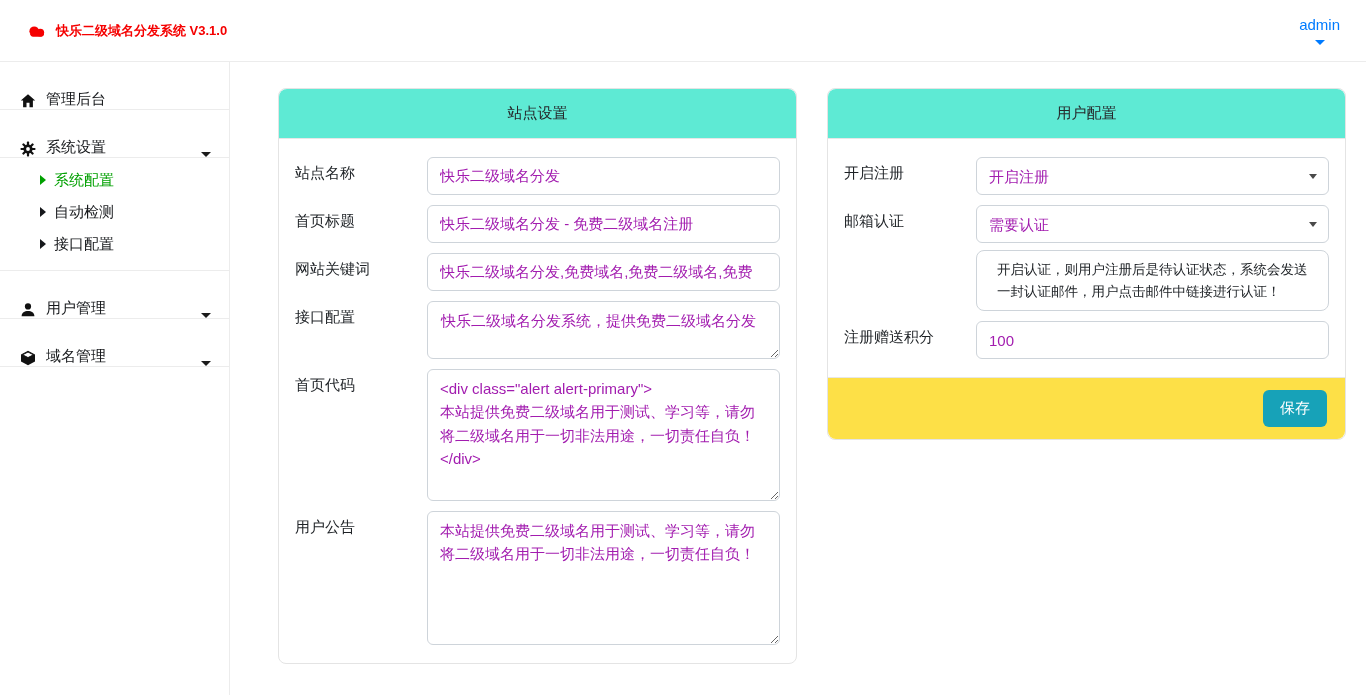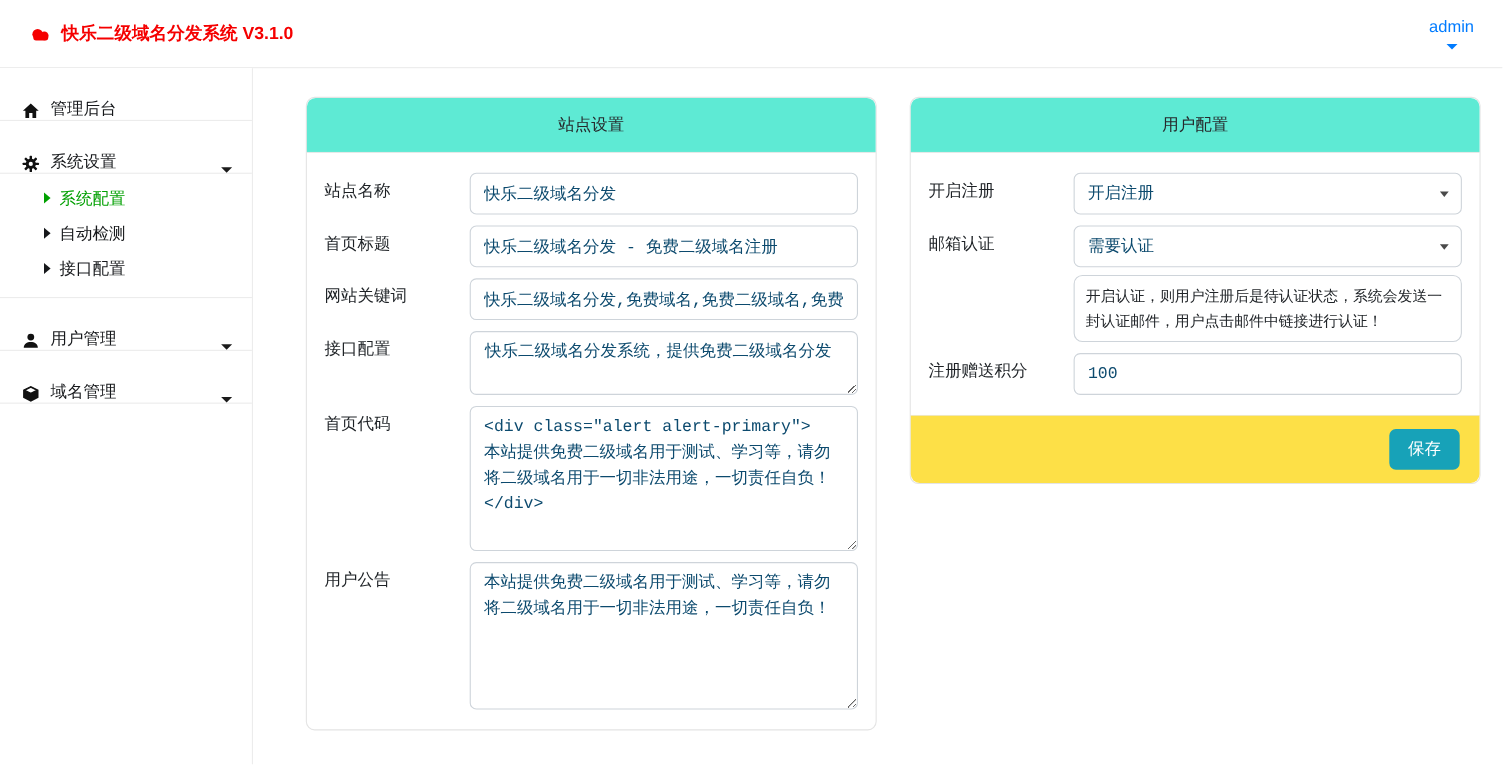--- a/index.html
+++ b/index.html
@@ -2,21 +2,21 @@
 <html><head>
 <meta charset="utf-8">
 <style>
   * { margin:0; padding:0; box-sizing:border-box; }
   html,body { width:1366px; height:695px; overflow:hidden; background:#fff;
     font-family:"Liberation Sans","DejaVu Sans",sans-serif; font-size:15px; color:#212529; }
 
   
   .navbar { height:62px; background:#fff; border-bottom:1px solid #ececec;
     display:flex; align-items:center; justify-content:space-between; padding:0 26px 0 26px; }
-  .brand { display:flex; align-items:center; gap:9px; color:#f50000; font-weight:bold; font-size:16px; cursor:pointer; }
+  .brand { display:flex; align-items:center; gap:9px; color:#f50000; font-weight:bold; font-size:13px; cursor:pointer; }
   .brand svg { display:block; }
   .nav-user { color:#007bff; font-size:15px; display:flex; align-items:center; gap:7px; cursor:pointer;flex-direction:column; }
   .caret-down { width:0; height:0; border-left:5px solid transparent; border-right:5px solid transparent; border-top:5px solid currentColor; display:inline-block; }
 
   
   .layout { display:flex; height:633px; }
   .sidebar { width:230px; flex:0 0 230px; background:#fff; border-right:1px solid #ececec; }
   .main { flex:1; padding:26px 18px 0 48px; display:flex; align-items:flex-start; gap:30px; }
 
   
@@ -37,34 +37,34 @@
   .card-body { padding:18px 16px 8px 16px; }
   .card-footer { background:#fde047; border-top:1px solid #e7e7e7; border-radius:0 0 8px 8px;
     padding:12px 18px; text-align:right; }
 
   .form-row { display:flex; margin-bottom:10px;justify-content:space-between; }
   .form-label { flex:0 0 132px; width:132px; padding-top:7px; font-size:15px; color:#1d2125; }
   .ctrl-col { flex:1; min-width:0; }
 
   .inp, .sel, .ta {
     width:100%; border:1px solid #ced4da; border-radius:6px; background:#fff;
-    color:#0c4a6e; font-size:15px; font-family:Liberation Mono, monospace; padding:6px 12px; outline:none;
+    color:#a21caf; font-size:15px; font-family:Liberation Sans, sans-serif; padding:6px 12px; outline:none;
   }
   .inp, .sel { height:38px; }
   .ta { line-height:1.55; padding:7px 12px; resize:both; display:block; }
   .ta.h-sm { height:58px;padding-left:13px; }
   .ta.h-lg { height:132px; }
   .ta.h-xl { height:134px; }
 
   .sel-wrap { position:relative; }
   .sel { appearance:none; -webkit-appearance:none; padding-right:28px; }
   .sel-caret { position:absolute; right:12px; top:17px; width:0; height:0; pointer-events:none;
     border-left:4px solid transparent; border-right:4px solid transparent; border-top:5px solid #4a4a4a; }
 
-  .help-box { margin-top:7px; border:1px solid #ced4da; border-radius:8px; padding:8px 10px;
+  .help-box { margin-top:7px; border:1px solid #ced4da; border-radius:8px; padding:8px 20px;
     font-size:13.5px; color:#212529; line-height:1.6; }
 
   .btn-save { background:#17a2b8; color:#fff; border:none; border-radius:6px;
     padding:9px 17px; font-size:15px; font-family:inherit; cursor:pointer; }
 </style>
 </head>
 <body>
 
 <div class="navbar">
   <div class="brand">

